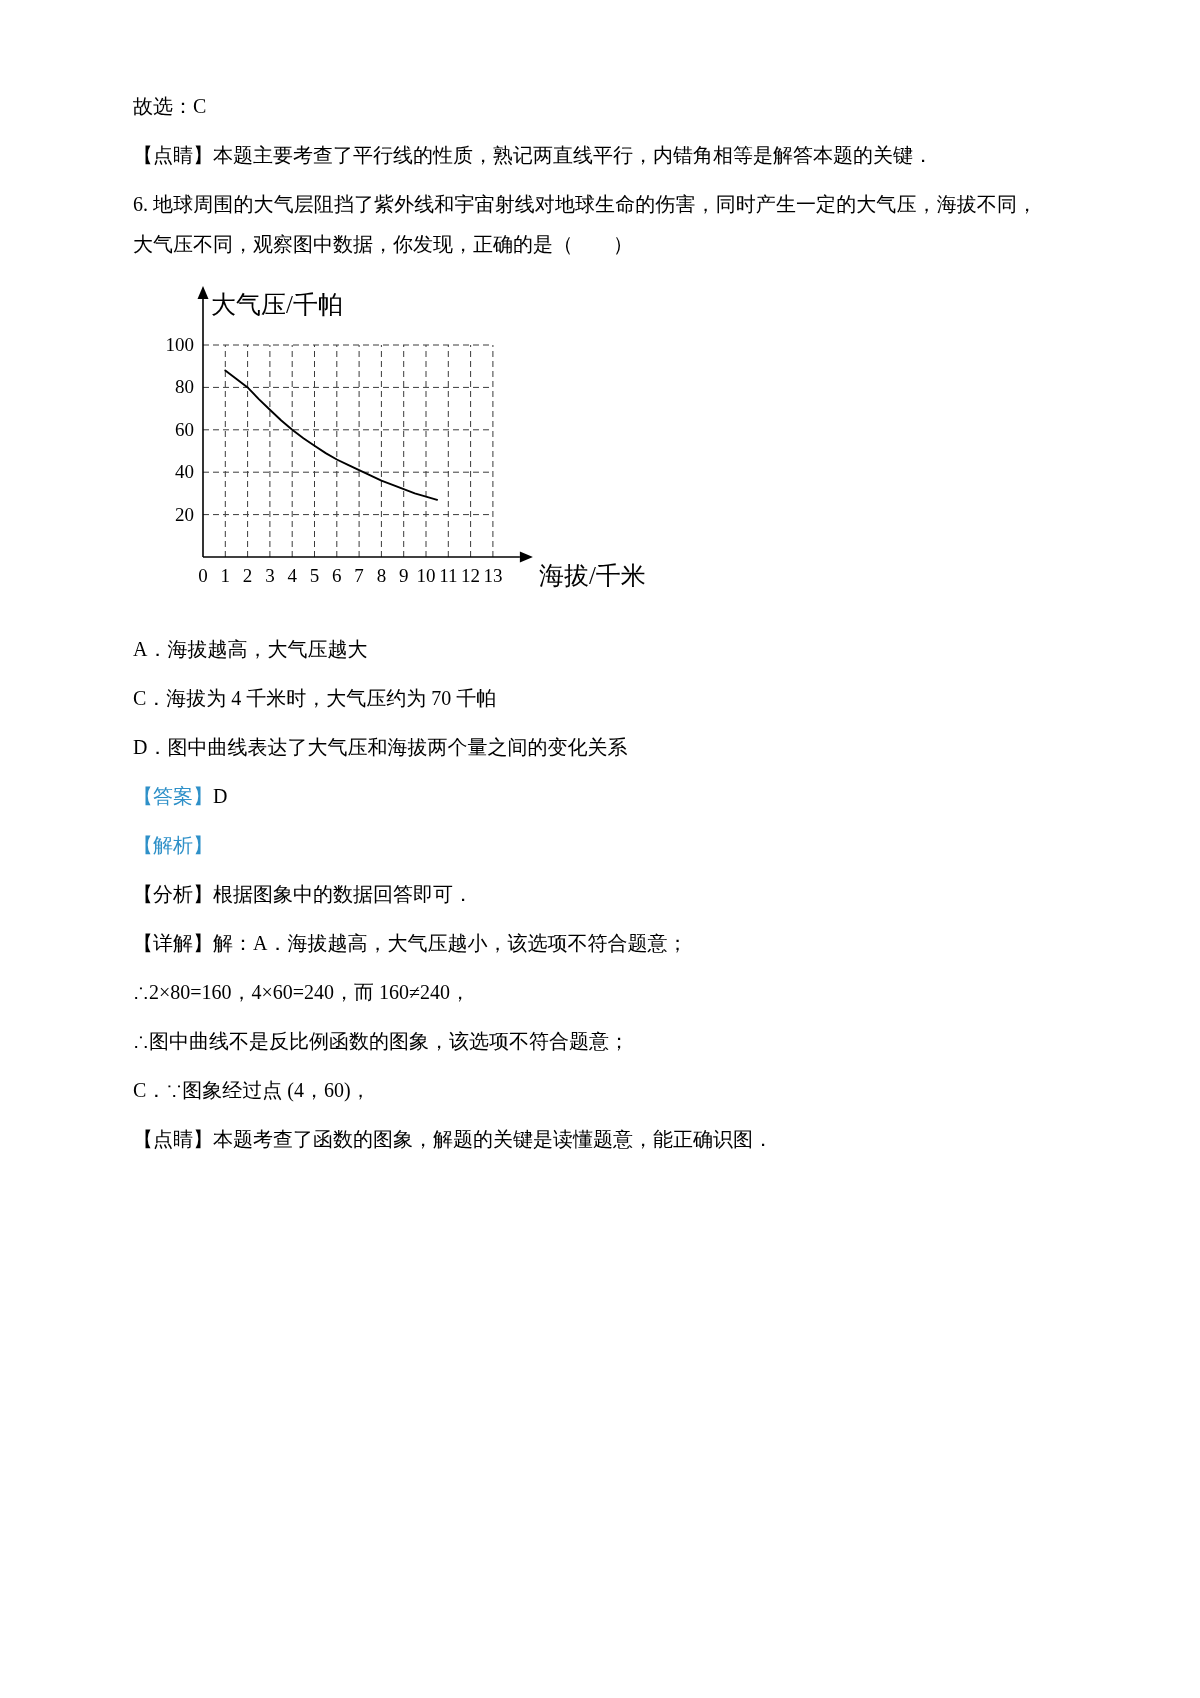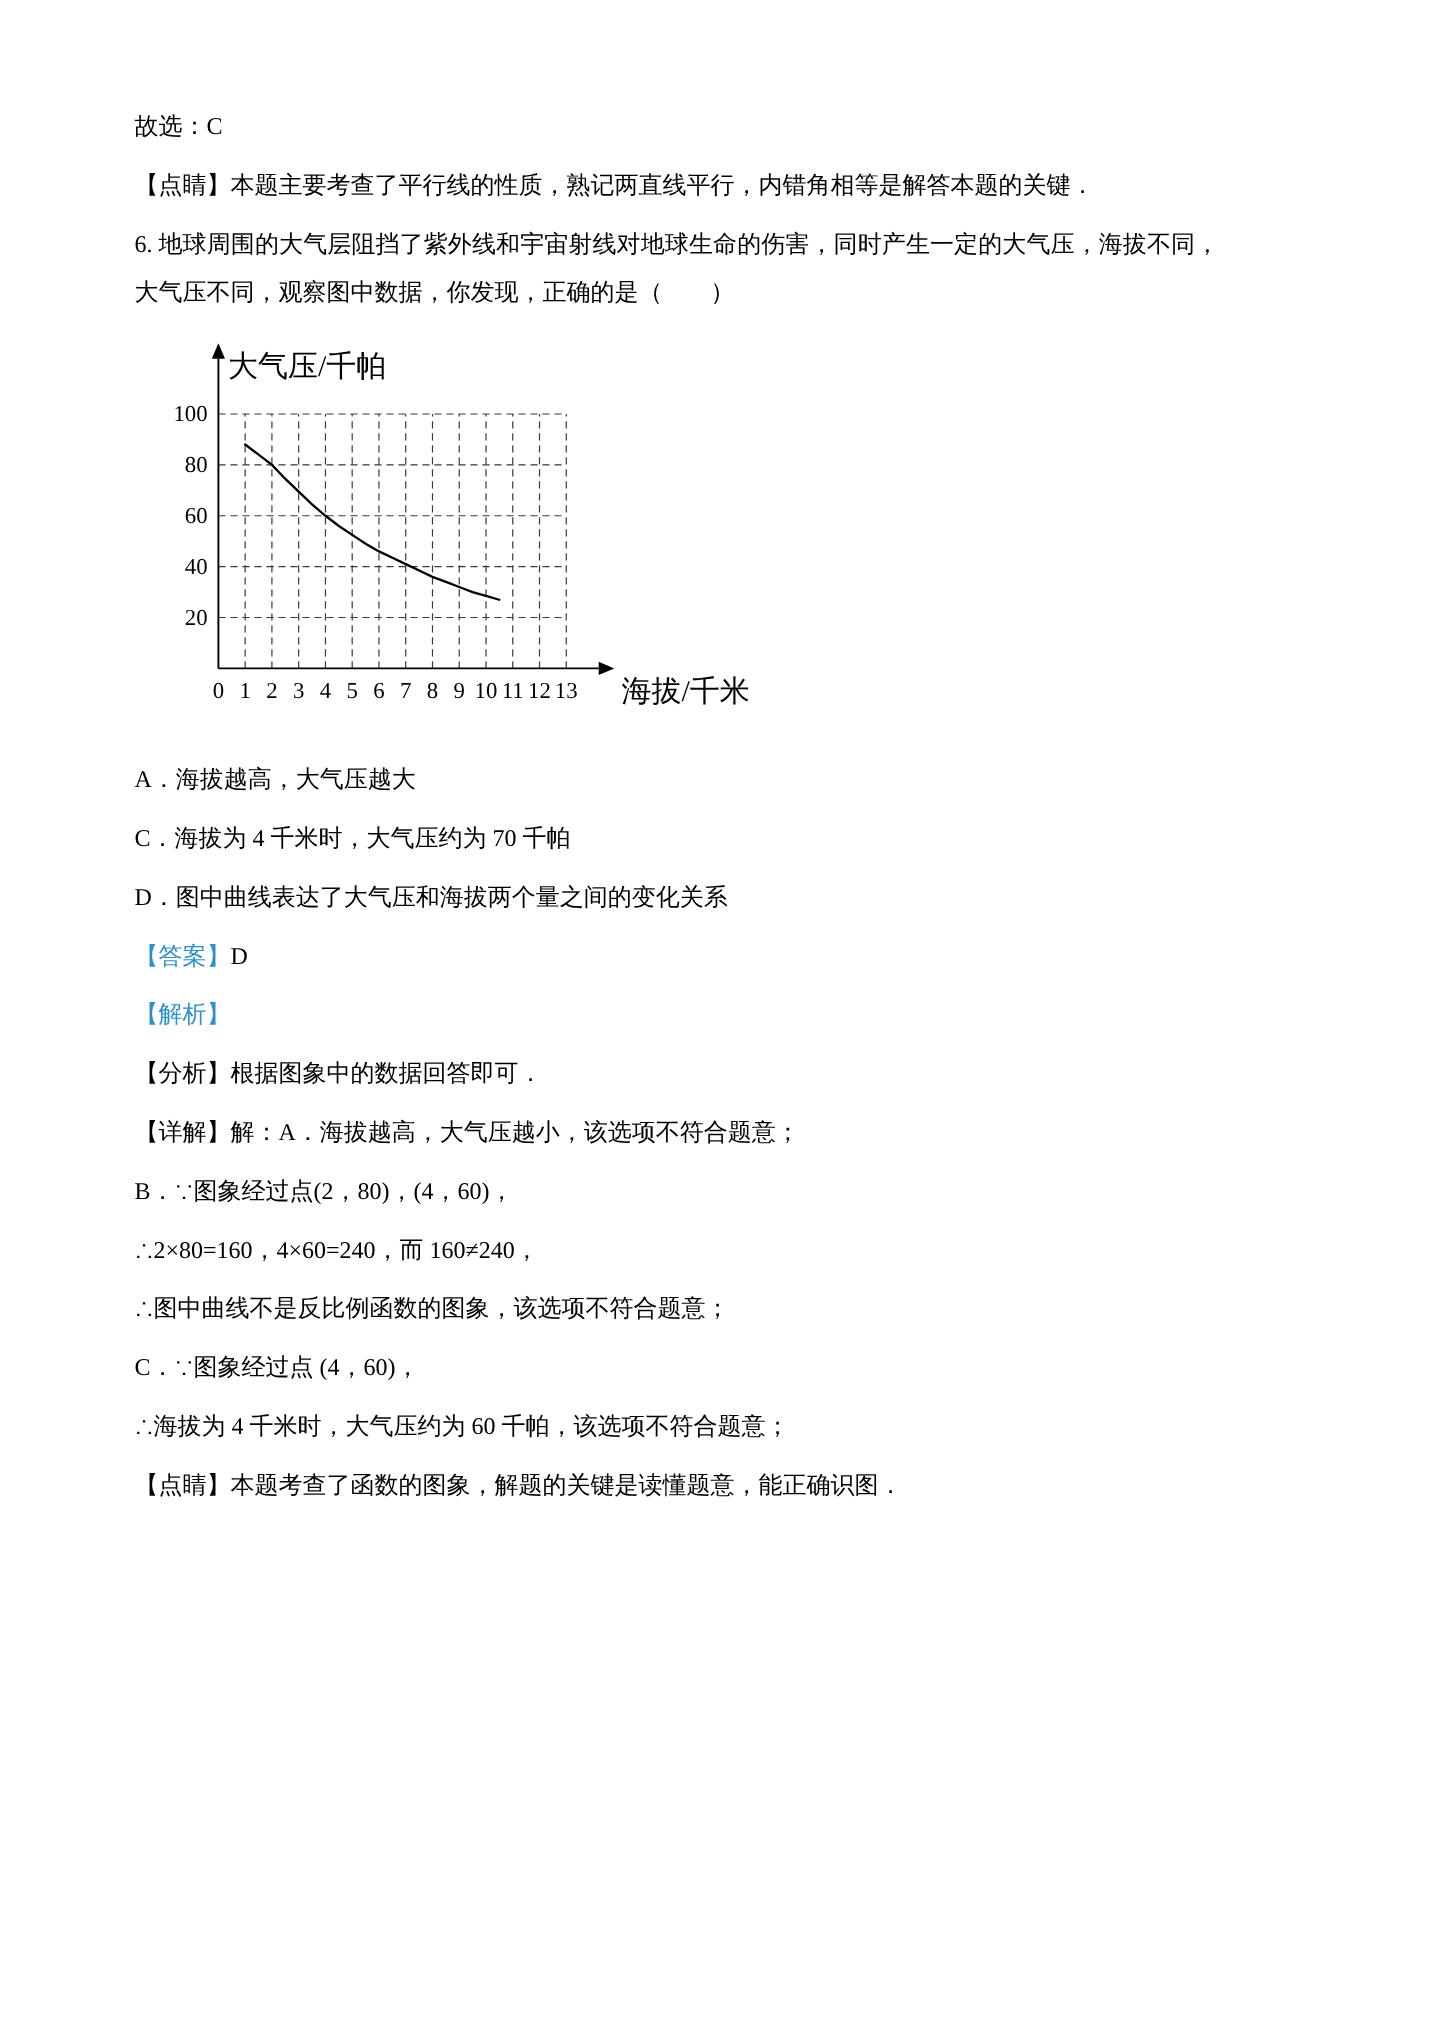--- a/index.html
+++ b/index.html
@@ -9,20 +9,21 @@
     min-height: 1698px;
     background: #ffffff;
     color: #000000;
     font-family: "Liberation Serif", "DejaVu Serif", serif;
   }
   .page {
     width: 1116px;
     min-height: 1698px;
     padding: 86px 100px 80px 112px;
     background: #ffffff;
+    margin-left: 21px;
   }
   p.line {
     font-size: 20px;
     line-height: 2.0;
     margin: 0 0 9px 0;
     text-align: justify;
     white-space: pre-wrap;
   }
   .blue { color: var(--accent, #2e90c8); }
   .chart-wrap {
@@ -117,21 +118,19 @@
   <p class="line">A．海拔越高，大气压越大</p>
   <p class="line">C．海拔为 4 千米时，大气压约为 70 千帕</p>
   <p class="line">D．图中曲线表达了大气压和海拔两个量之间的变化关系</p>
 
   <p class="line"><span class="blue">【答案】</span><span>D</span></p>
 
   <p class="line"><span class="blue">【解析】</span></p>
 
   <p class="line">【分析】根据图象中的数据回答即可．</p>
   <p class="line">【详解】解：A．海拔越高，大气压越小，该选项不符合题意；</p>
-  <p class="line">B．∵图象经过点(2，80)，(4，60)，</p>
   <p class="line">∴2×80=160，4×60=240，而 160≠240，</p>
   <p class="line">∴图中曲线不是反比例函数的图象，该选项不符合题意；</p>
   <p class="line">C．∵图象经过点 (4，60)，</p>
-  <p class="line">∴海拔为 4 千米时，大气压约为 60 千帕，该选项不符合题意；</p>
   <p class="line">【点睛】本题考查了函数的图象，解题的关键是读懂题意，能正确识图．</p>
 
 
 </div>
 
 </body></html>

